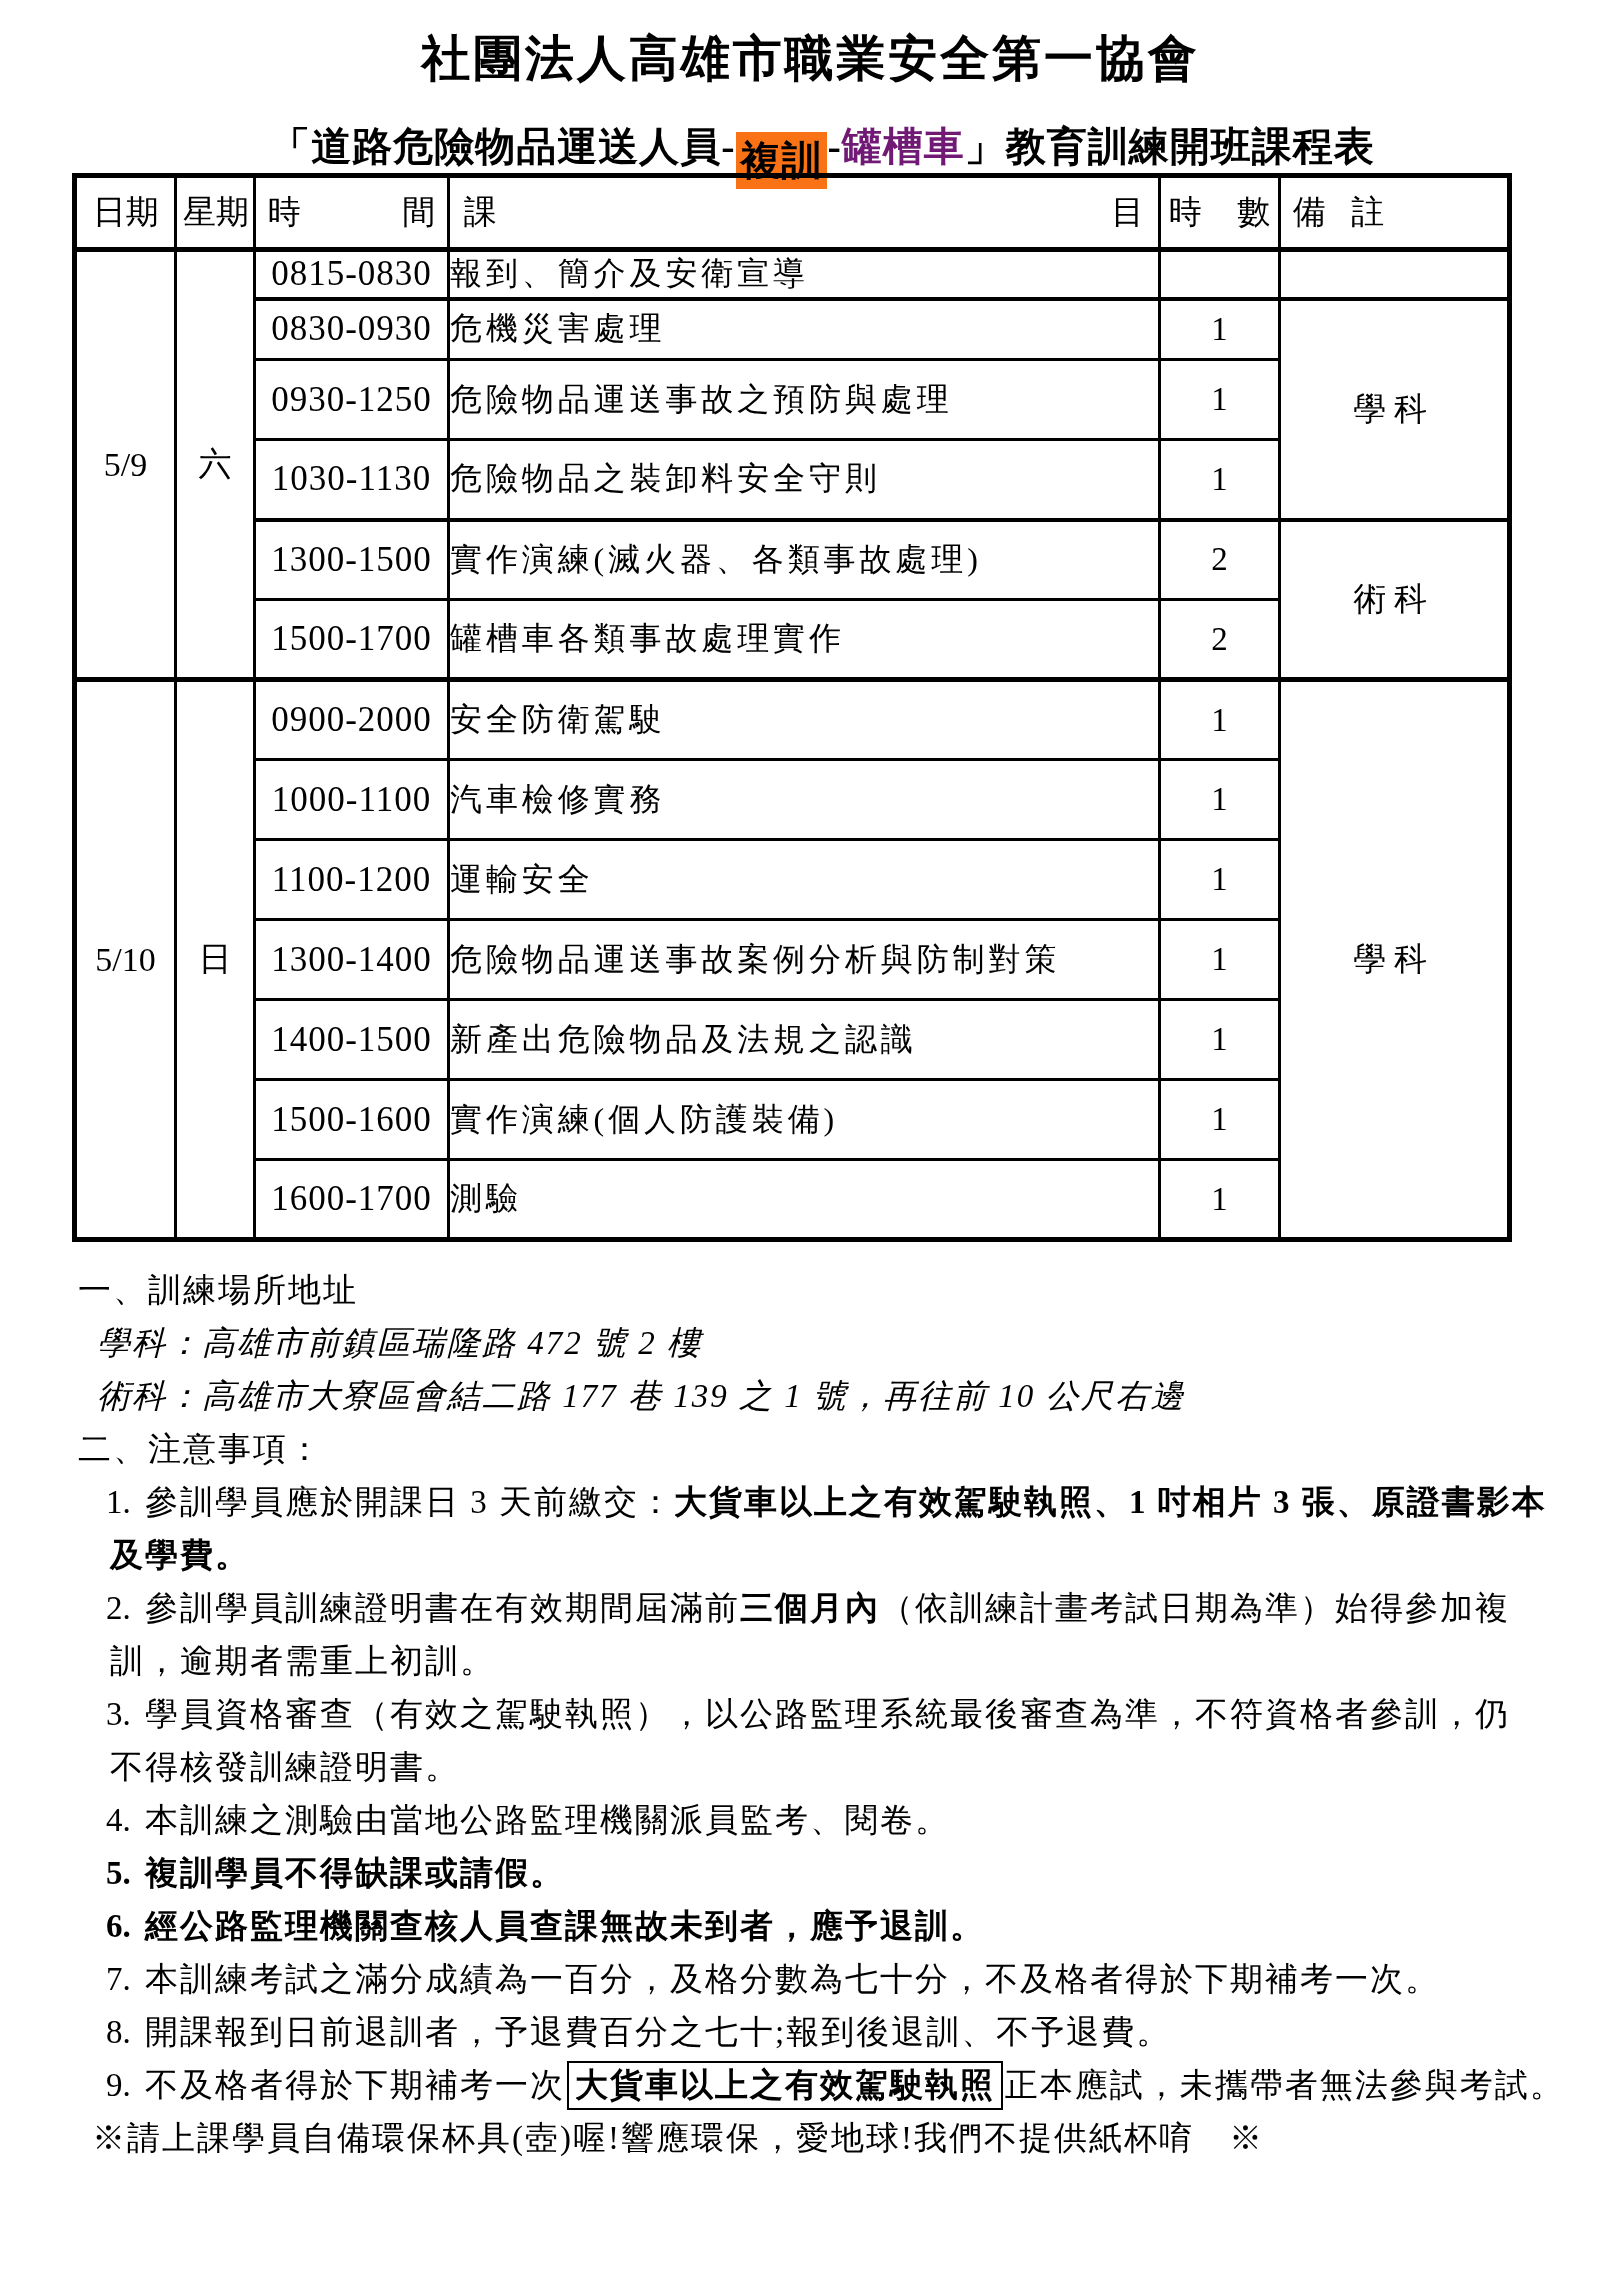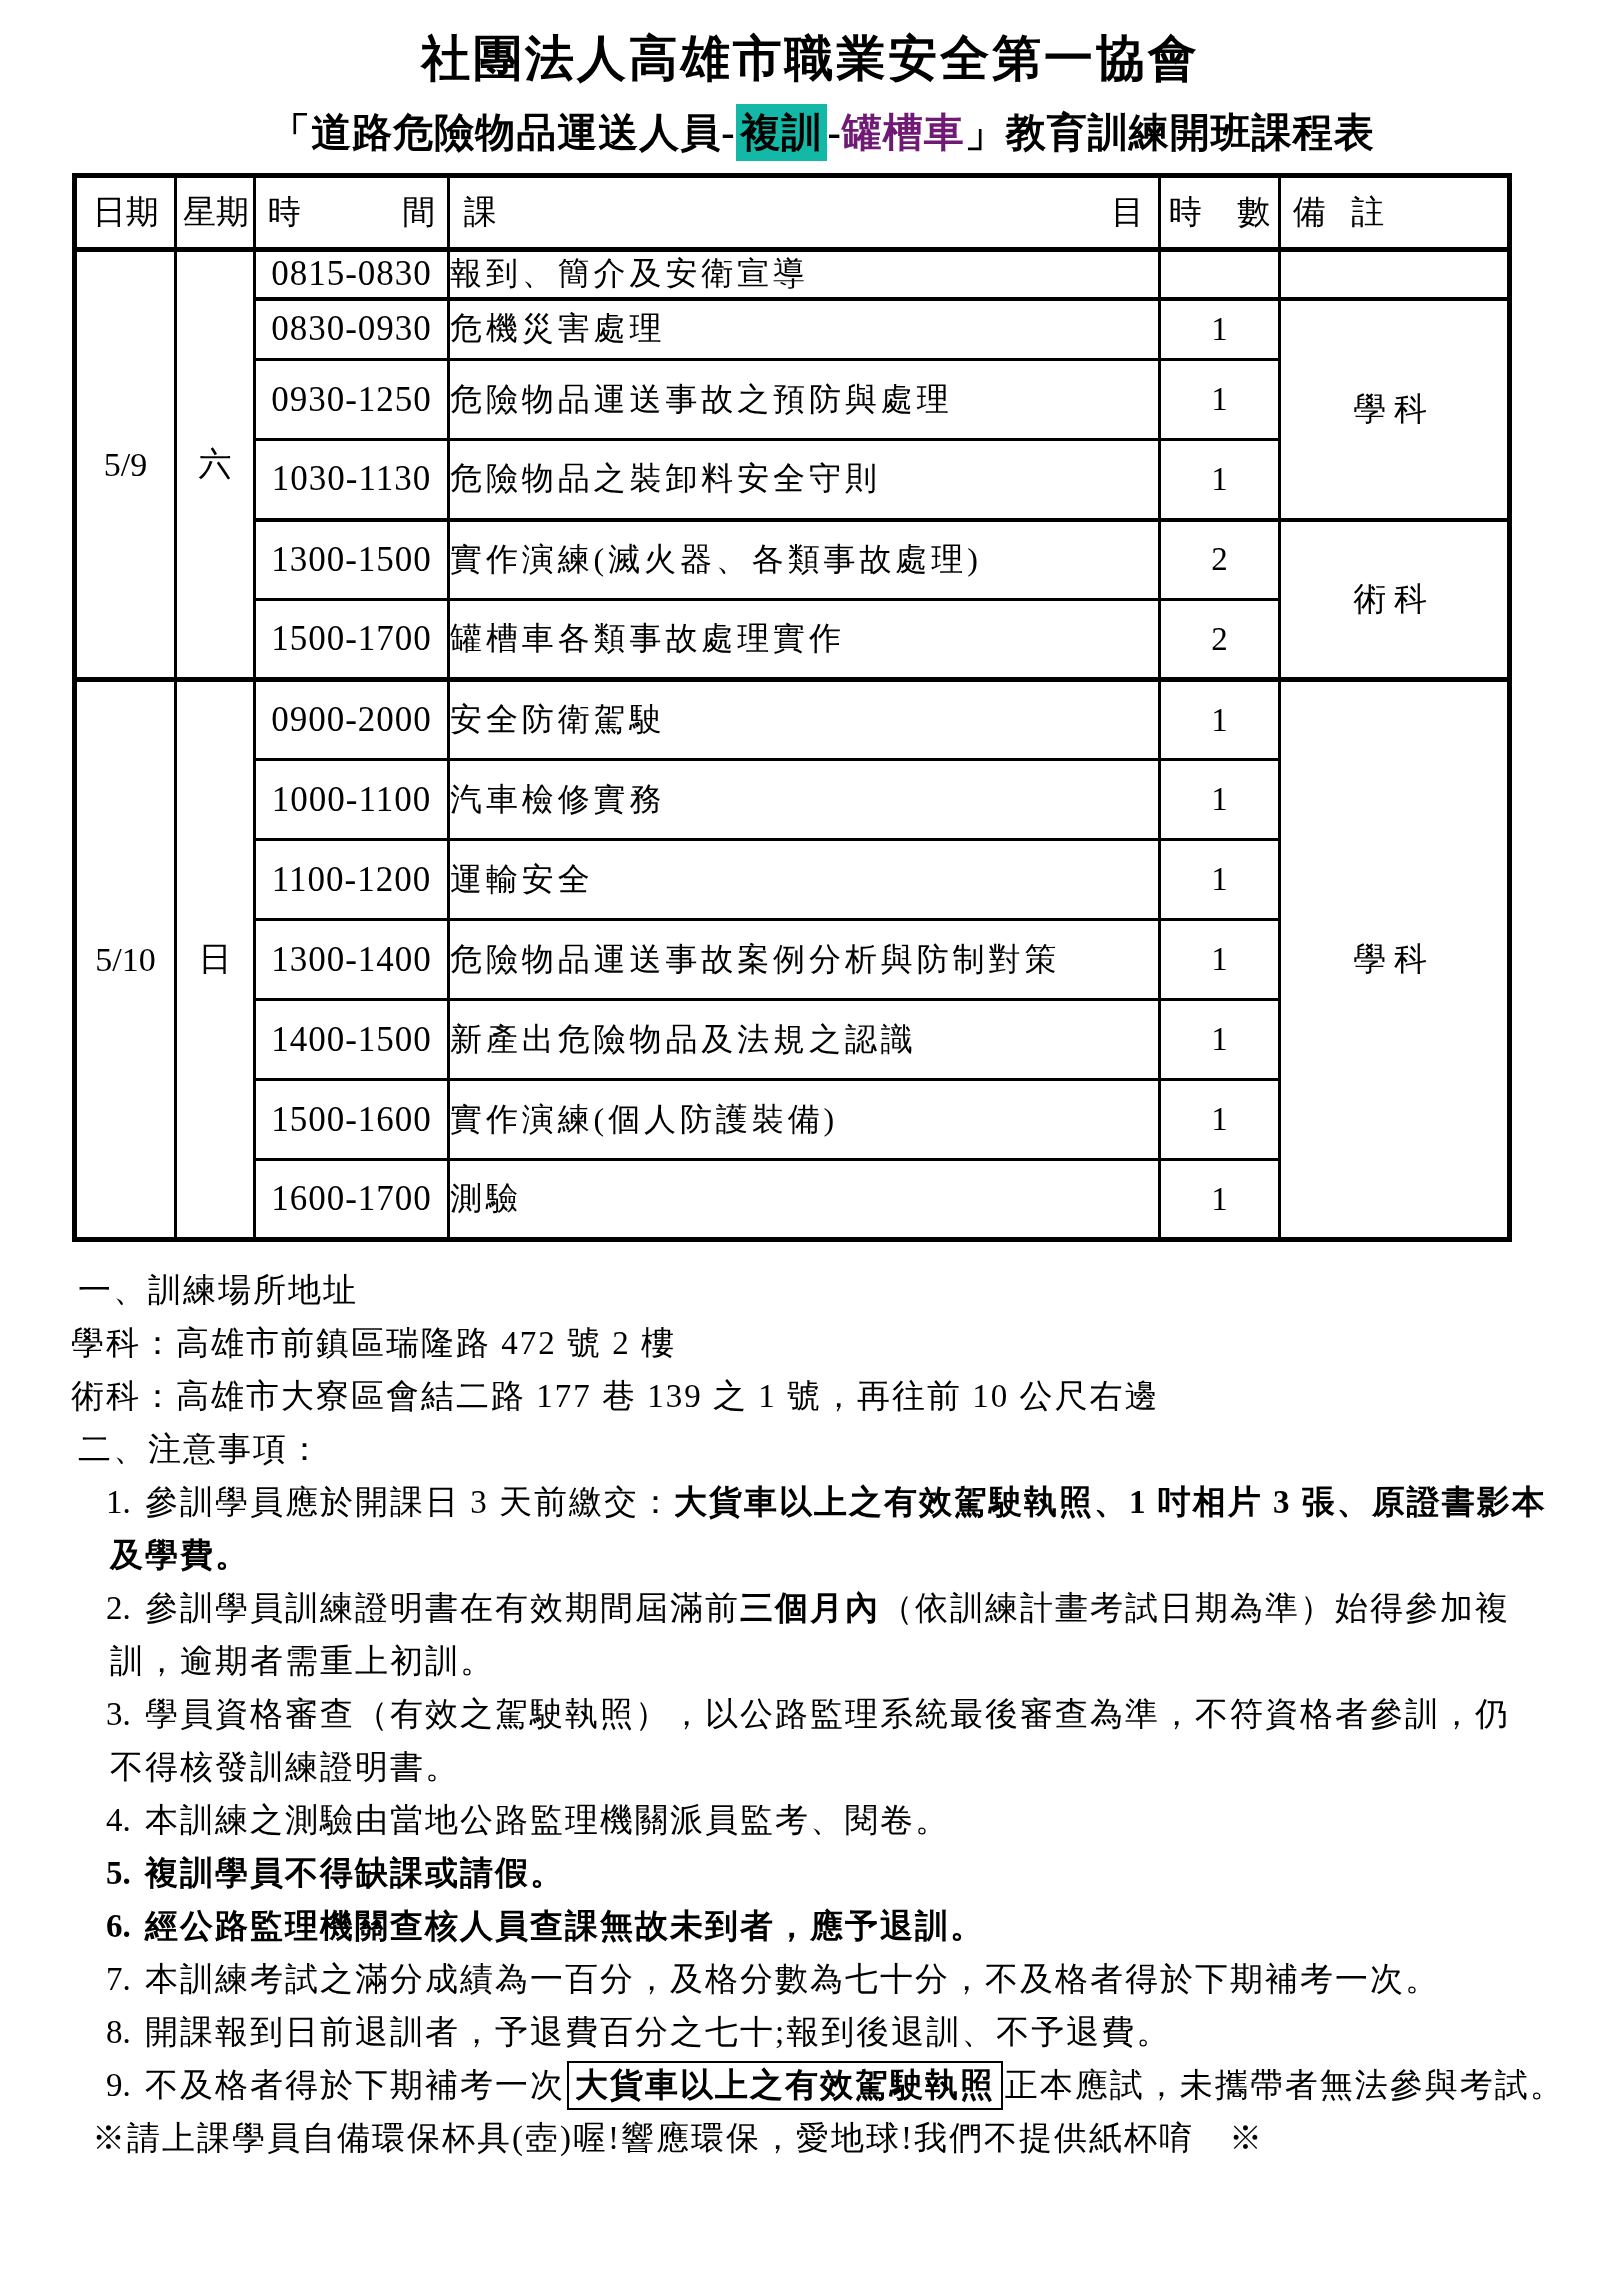--- a/index.html
+++ b/index.html
@@ -18,21 +18,21 @@
     text-align:center;
     font-size:49px;font-weight:bold;letter-spacing:2.9px;
     white-space:nowrap;
   }
   .subtitle{
     position:absolute;top:104px;left:12px;width:100%;
     display:flex;justify-content:center;align-items:center;
     font-size:40px;font-weight:bold;letter-spacing:1px;
     white-space:nowrap;
   }
-  .subtitle .hl{background:#14b8a6;padding:1px 4.9px;}
+  .subtitle .hl{background:#f97316;padding:1px 4.9px;margin-top:28px;}
   .subtitle .red{color:#701a75;}
   
   table.sched{
     position:absolute;left:72px;top:173px;
     width:1435px;
     border-collapse:collapse;
     table-layout:fixed;
     border:5.9px solid #000;
   }
   table.sched th,table.sched td{
@@ -59,21 +59,21 @@
   td.c-time{text-align:center;font-size:35px;letter-spacing:1px;}
   td.c-course{font-size:32px;letter-spacing:3.9px;padding-left:11.8px;}
   td.c-hours{text-align:center;font-size:33px;}
   td.c-note{text-align:center;font-size:33px;letter-spacing:7.8px;}
   td.c-date{text-align:center;font-size:34px;}
   td.c-week{text-align:center;font-size:33px;}
   
   .notes{position:absolute;top:1264px;left:0;width:1540px;font-size:33px;letter-spacing:2px;}
   .nline{height:53px;display:flex;align-items:center;white-space:nowrap;}
   .ind0{padding-left:78px;}
-  .ind1{padding-left:71px;}
+  .ind1{padding-left:97px;font-style:italic;}
   .item{padding-left:106px;}
   .wrap{padding-left:110px;}
   .star{padding-left:92px;}
   .num{flex:none;width:39px;letter-spacing:0;}
   .b{font-weight:bold;}
   .boxed{border:2.9px solid #000;padding:0 5.9px;font-weight:bold;margin:0 2px;}
 </style>
 </head>
 <body>
 

